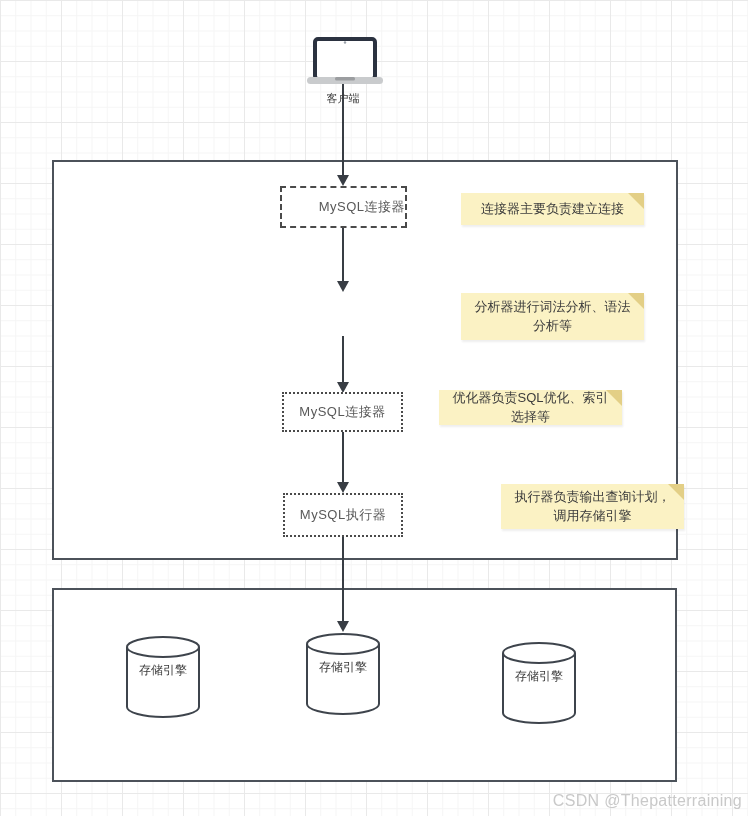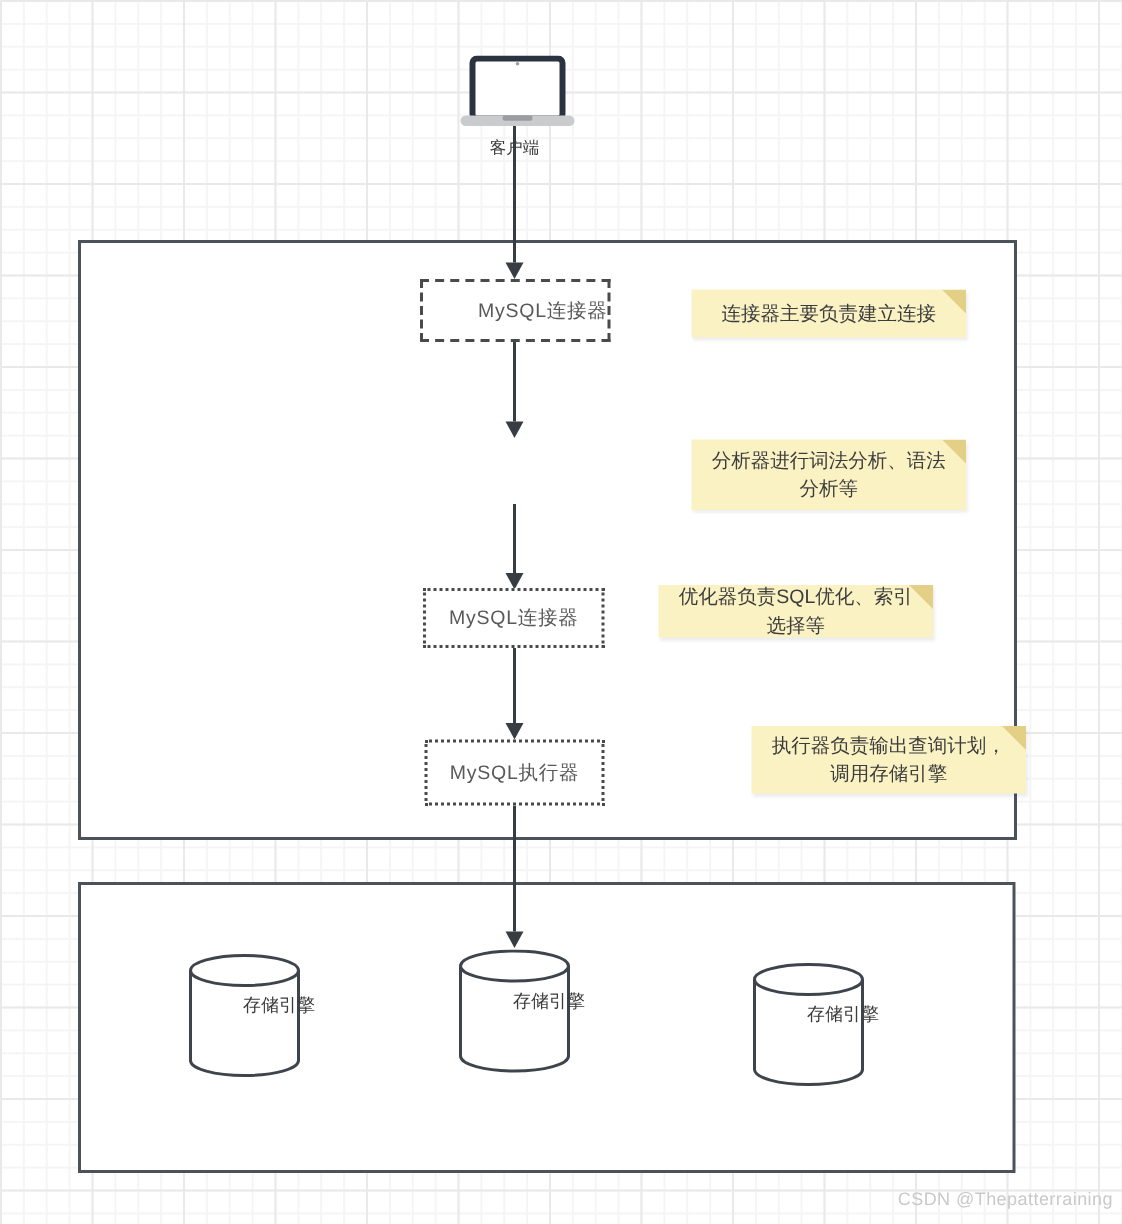--- a/index.html
+++ b/index.html
@@ -91,30 +91,30 @@
 
   .cylinder{
     position:absolute;
     width:74px;height:84px;
   }
   .cylinder svg{position:absolute;left:0;top:0;}
   .cylinder .cyl-label{
     position:absolute;
     left:0;top:26px;width:100%;
     text-align:center;
-    font-size:12px;color:#3b3b3b;padding-left:23px;
+    font-size:12px;color:#3b3b3b;
   }
   #cylinder-1{left:126px;top:636px;}
   #cylinder-2{left:306px;top:633px;}
   #cylinder-3{left:502px;top:642px;}
 
   .watermark{
     position:absolute;
     right:6px;top:792px;
-    font-size:12px;color:#c9c9c9;
+    font-size:16px;color:#c9c9c9;
     letter-spacing:0.3px;
   }
 </style>
 </head>
 <body>
 
 <div class="stage">
 
   <div class="container-frame" id="container-core"></div>
   <div class="container-frame" id="container-storage"></div>

